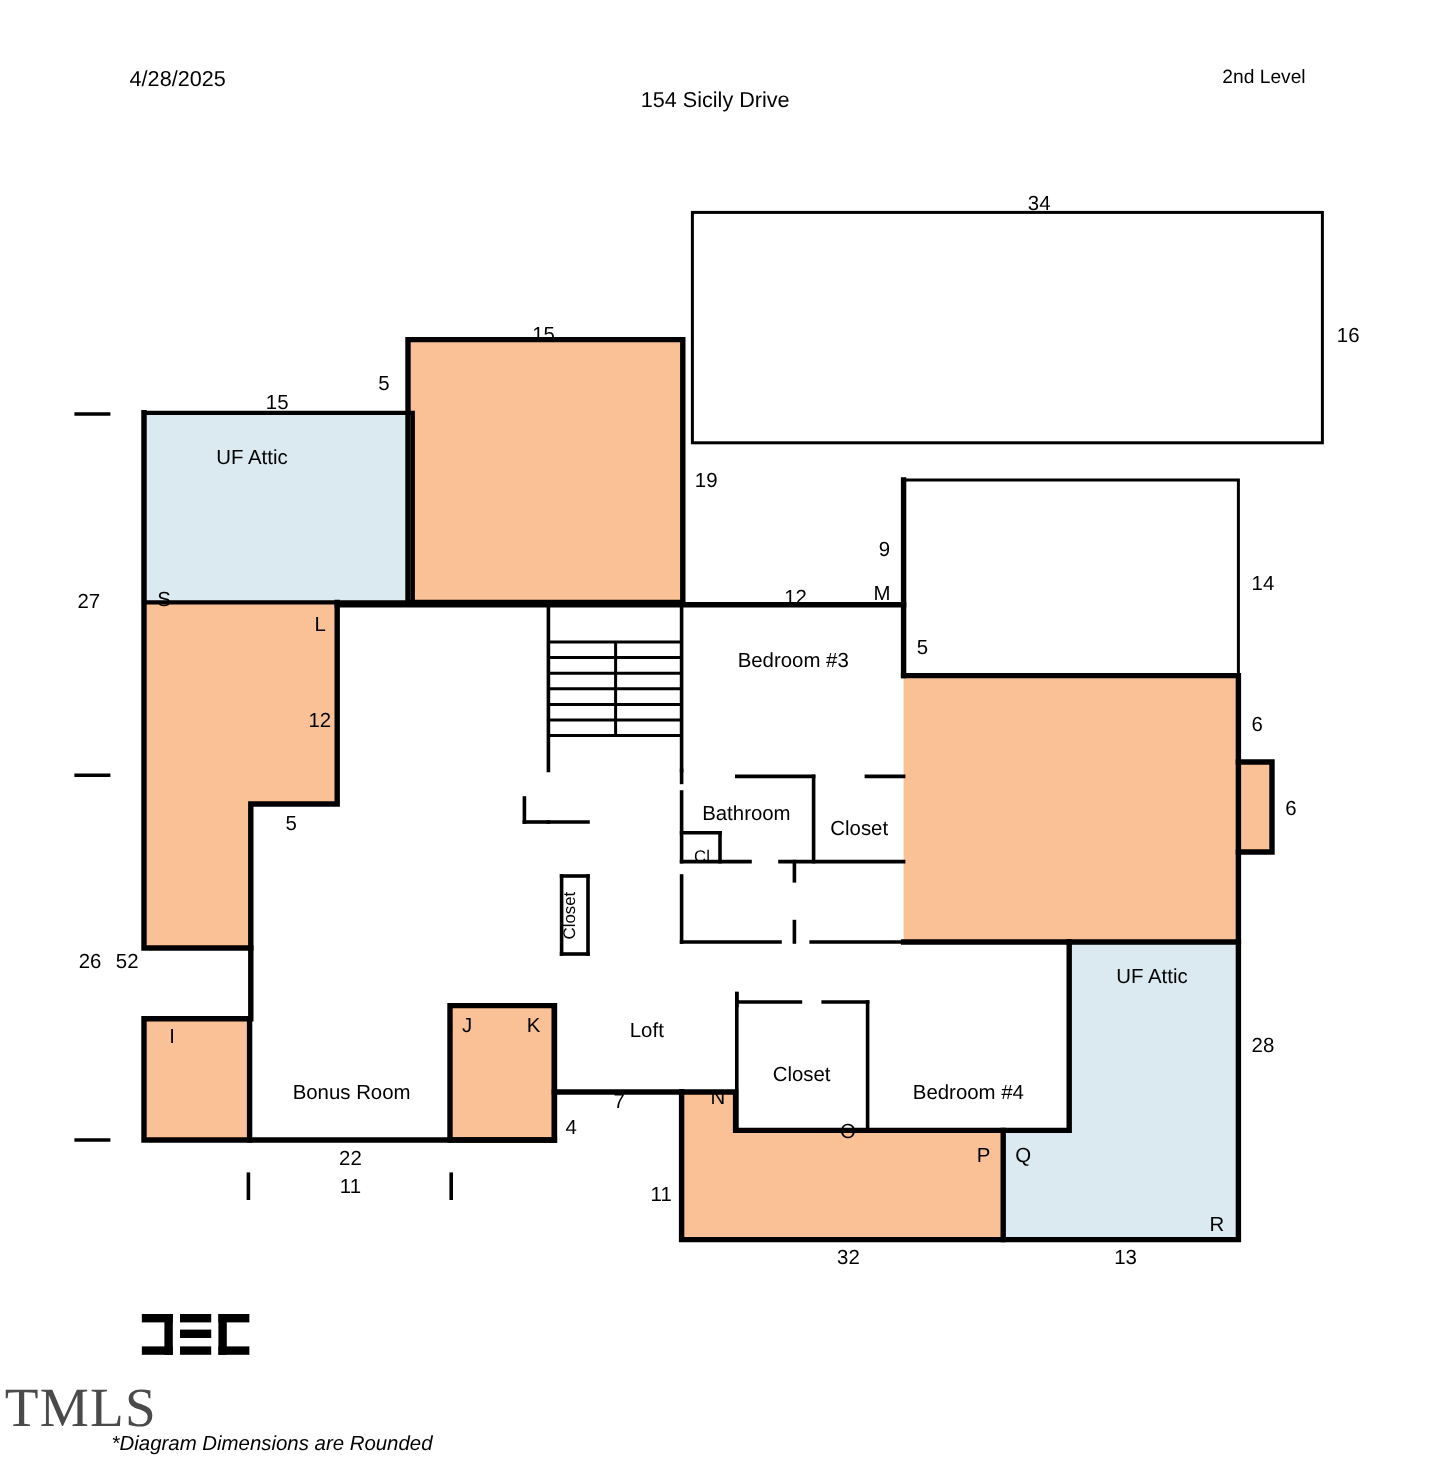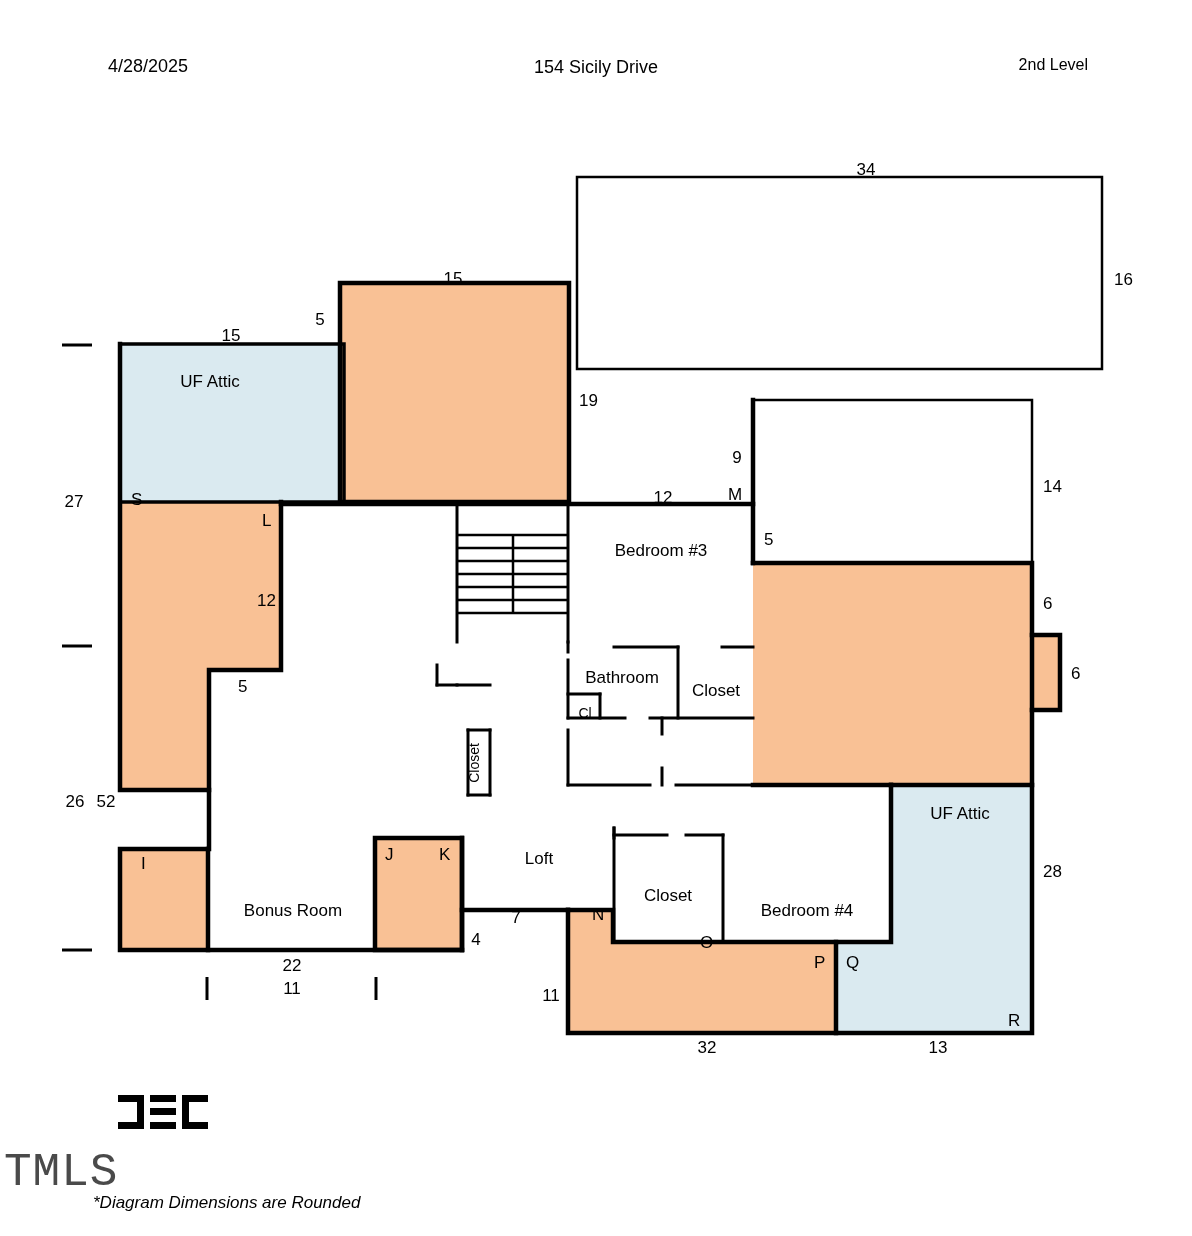--- a/index.html
+++ b/index.html
@@ -35,21 +35,21 @@
     white-space: nowrap;
   }
   .hdr-center {
     position: absolute;
     left: 0; top: 54px;
     width: 1192px;
     text-align: center;
     font-size: 18px;
     line-height: 26px;
   }
-  .hdr-center div { white-space: nowrap; }
+  .hdr-center div { white-space: nowrap; margin-top: 16px; }
   .hdr-level {
     position: absolute;
     right: 104px; top: 56px;
     font-size: 16px;
     white-space: nowrap;
   }
   
   .plan-wrap {
     position: absolute;
     left: 0; top: 0;
@@ -68,21 +68,21 @@
   
   .footer-logo {
     position: absolute;
     left: 118px; top: 1093px;
     width: 90px; height: 46px;
   }
   .tmls {
     position: absolute;
     left: 4px; top: 1150px;
     font-size: 46px;
-    font-family: Liberation Mono, monospace;
+    font-family: Liberation Serif, serif;
     letter-spacing: 1px;
     color: #4a4a4a;
     font-weight: 300;
     line-height: 46px;
     white-space: nowrap;
   }
   .footnote {
     position: absolute;
     left: 93px; top: 1193px;
     font-size: 17px;

